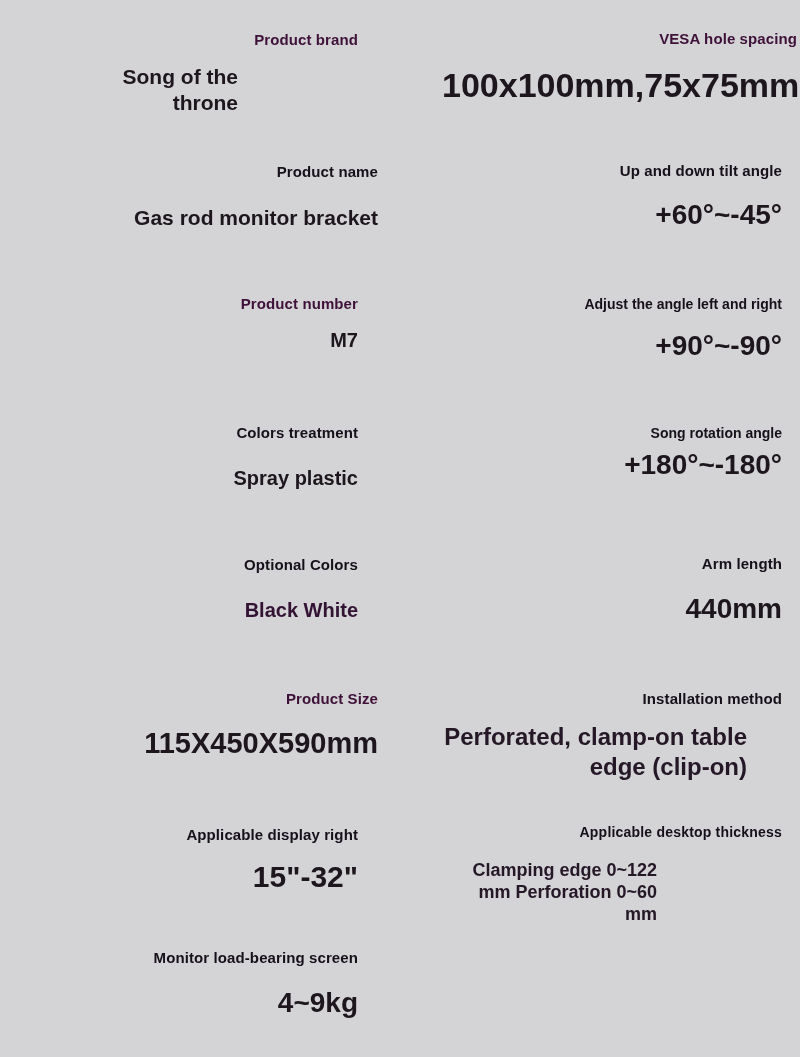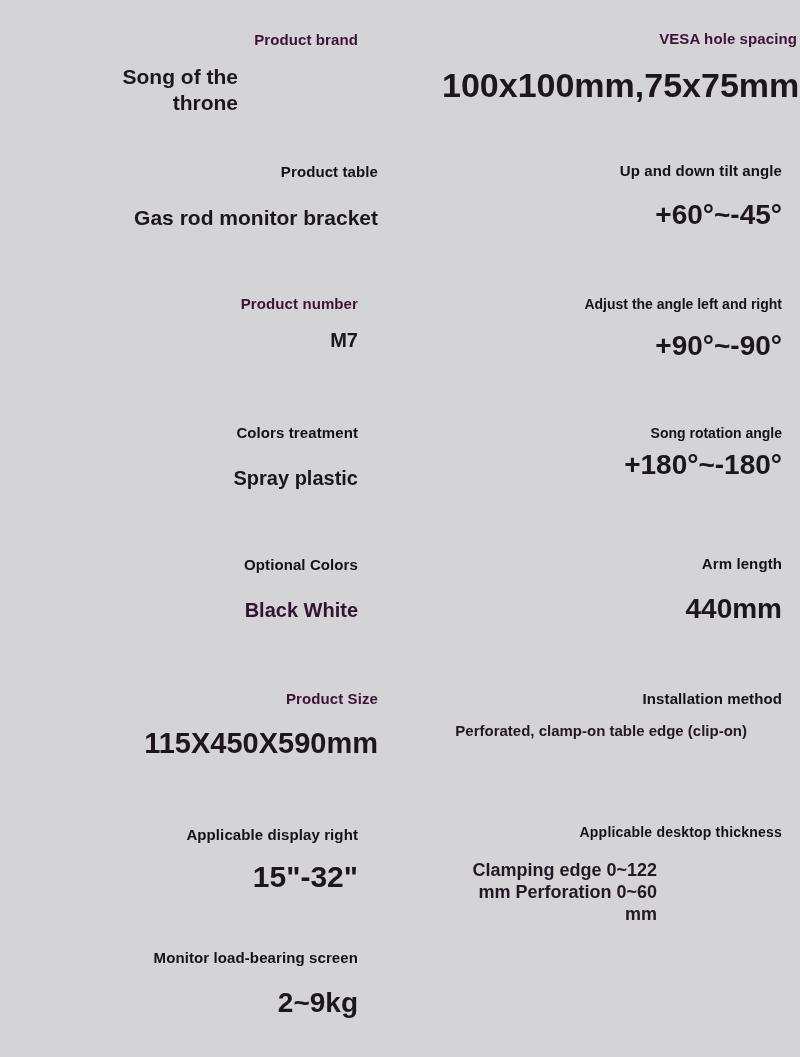--- a/index.html
+++ b/index.html
@@ -37,21 +37,21 @@
 <body>
 
 <div class="sheet">
 
   <div class="item" style="left:58px; top:31px; width:300px;">
     <div class="label purple">Product brand</div>
     <div class="value" style="font-size:21px; margin-top:15px; width:180px;">Song of the throne</div>
   </div>
 
   <div class="item" style="left:58px; top:163px; width:320px;">
-    <div class="label">Product table</div>
+    <div class="label">Product name</div>
     <div class="value" style="font-size:21px; margin-top:24px;">Gas rod monitor bracket</div>
   </div>
 
   <div class="item" style="left:58px; top:295px; width:300px;">
     <div class="label purple">Product number</div>
     <div class="value" style="font-size:20px; margin-top:15px;">M7</div>
   </div>
 
   <div class="item" style="left:58px; top:424px; width:300px;">
     <div class="label">Colors treatment</div>
@@ -68,21 +68,21 @@
     <div class="value" style="font-size:29px; margin-top:18px;">115X450X590mm</div>
   </div>
 
   <div class="item" style="left:58px; top:826px; width:300px;">
     <div class="label">Applicable display right</div>
     <div class="value" style="font-size:30px; margin-top:14px;">15"-32"</div>
   </div>
 
   <div class="item" style="left:58px; top:949px; width:300px;">
     <div class="label">Monitor load-bearing screen</div>
-    <div class="value" style="font-size:28px; margin-top:19px;">2~9kg</div>
+    <div class="value" style="font-size:28px; margin-top:19px;">4~9kg</div>
   </div>
 
   <div class="item" style="left:442px; top:30px; width:355px;">
     <div class="label purple">VESA hole spacing</div>
     <div class="value" style="font-size:34px; margin-top:16px; white-space:nowrap;">100x100mm,75x75mm</div>
   </div>
 
   <div class="item" style="left:442px; top:162px; width:340px;">
     <div class="label">Up and down tilt angle</div>
     <div class="value" style="font-size:28px; margin-top:18px;">+60°~-45°</div>
@@ -98,21 +98,21 @@
     <div class="value" style="font-size:28px; margin-top:6px;">+180°~-180°</div>
   </div>
 
   <div class="item" style="left:442px; top:555px; width:340px;">
     <div class="label">Arm length</div>
     <div class="value" style="font-size:28px; margin-top:19px;">440mm</div>
   </div>
 
   <div class="item" style="left:442px; top:690px; width:340px;">
     <div class="label">Installation method</div>
-    <div class="value plum" style="font-size:15px; margin-top:14px; width:305px; line-height:1.26;">Perforated, clamp-on table edge (clip-on)</div>
+    <div class="value plum" style="font-size:24px; margin-top:14px; width:305px; line-height:1.26;">Perforated, clamp-on table edge (clip-on)</div>
   </div>
 
   <div class="item" style="left:442px; top:824px; width:340px;">
     <div class="label" style="font-size:14px; letter-spacing:0.2px;">Applicable desktop thickness</div>
     <div class="value plum" style="font-size:18px; margin-top:18px; width:215px; line-height:1.24;">Clamping edge 0~122 mm Perforation 0~60 mm</div>
   </div>
 
 </div>
 
 </body></html>

